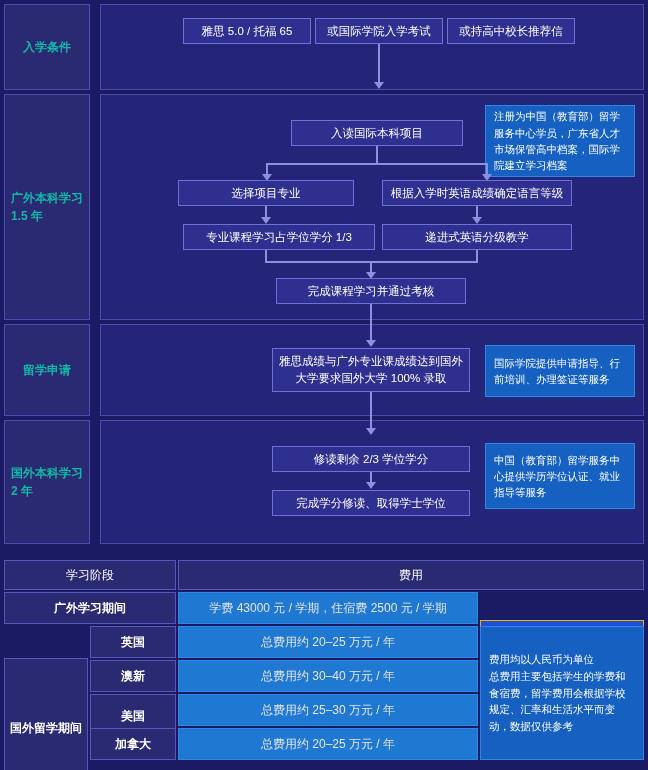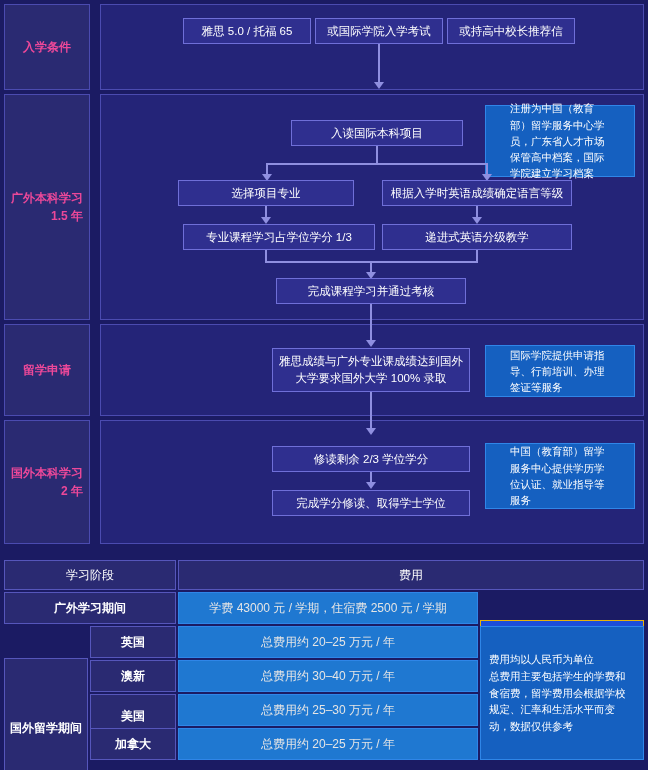--- a/index.html
+++ b/index.html
@@ -15,23 +15,23 @@
   
   .flow{position:relative;width:648px;height:548px;background:#1b1b63;}
 
   .stage-label{
     position:absolute;
     left:4px;
     width:86px;
     background:#2a2a72;
     border:1px solid #4b4bb0;
     display:flex;align-items:center;justify-content:center;
-    text-align:right;
+    text-align:left;
     font-size:12px;font-weight:bold;line-height:1.5;
-    color:#ec4899;
+    color:#14b8a6;
     box-sizing:border-box;
   }
   .stage-panel{
     position:absolute;
     left:100px;
     width:544px;
     background:#242478;
     border:1px solid #4b4bb0;
     box-sizing:border-box;
   }
@@ -51,21 +51,21 @@
   .note{
     position:absolute;
     background:#1560c0;
     border:1px solid #2f86e8;
     color:#ffffff;
     font-size:10.5px;
     line-height:1.55;
     display:flex;align-items:center;
     text-align:left;
     box-sizing:border-box;
-    padding:5px 24px;
+    padding:5px 8px;
   }
   .vline{position:absolute;width:2px;background:#8f8fe0;}
   .hline{position:absolute;height:2px;background:#8f8fe0;}
   .arrow-down{
     position:absolute;width:0;height:0;
     border-left:5px solid transparent;
     border-right:5px solid transparent;
     border-top:7px solid #8f8fe0;
   }
 

